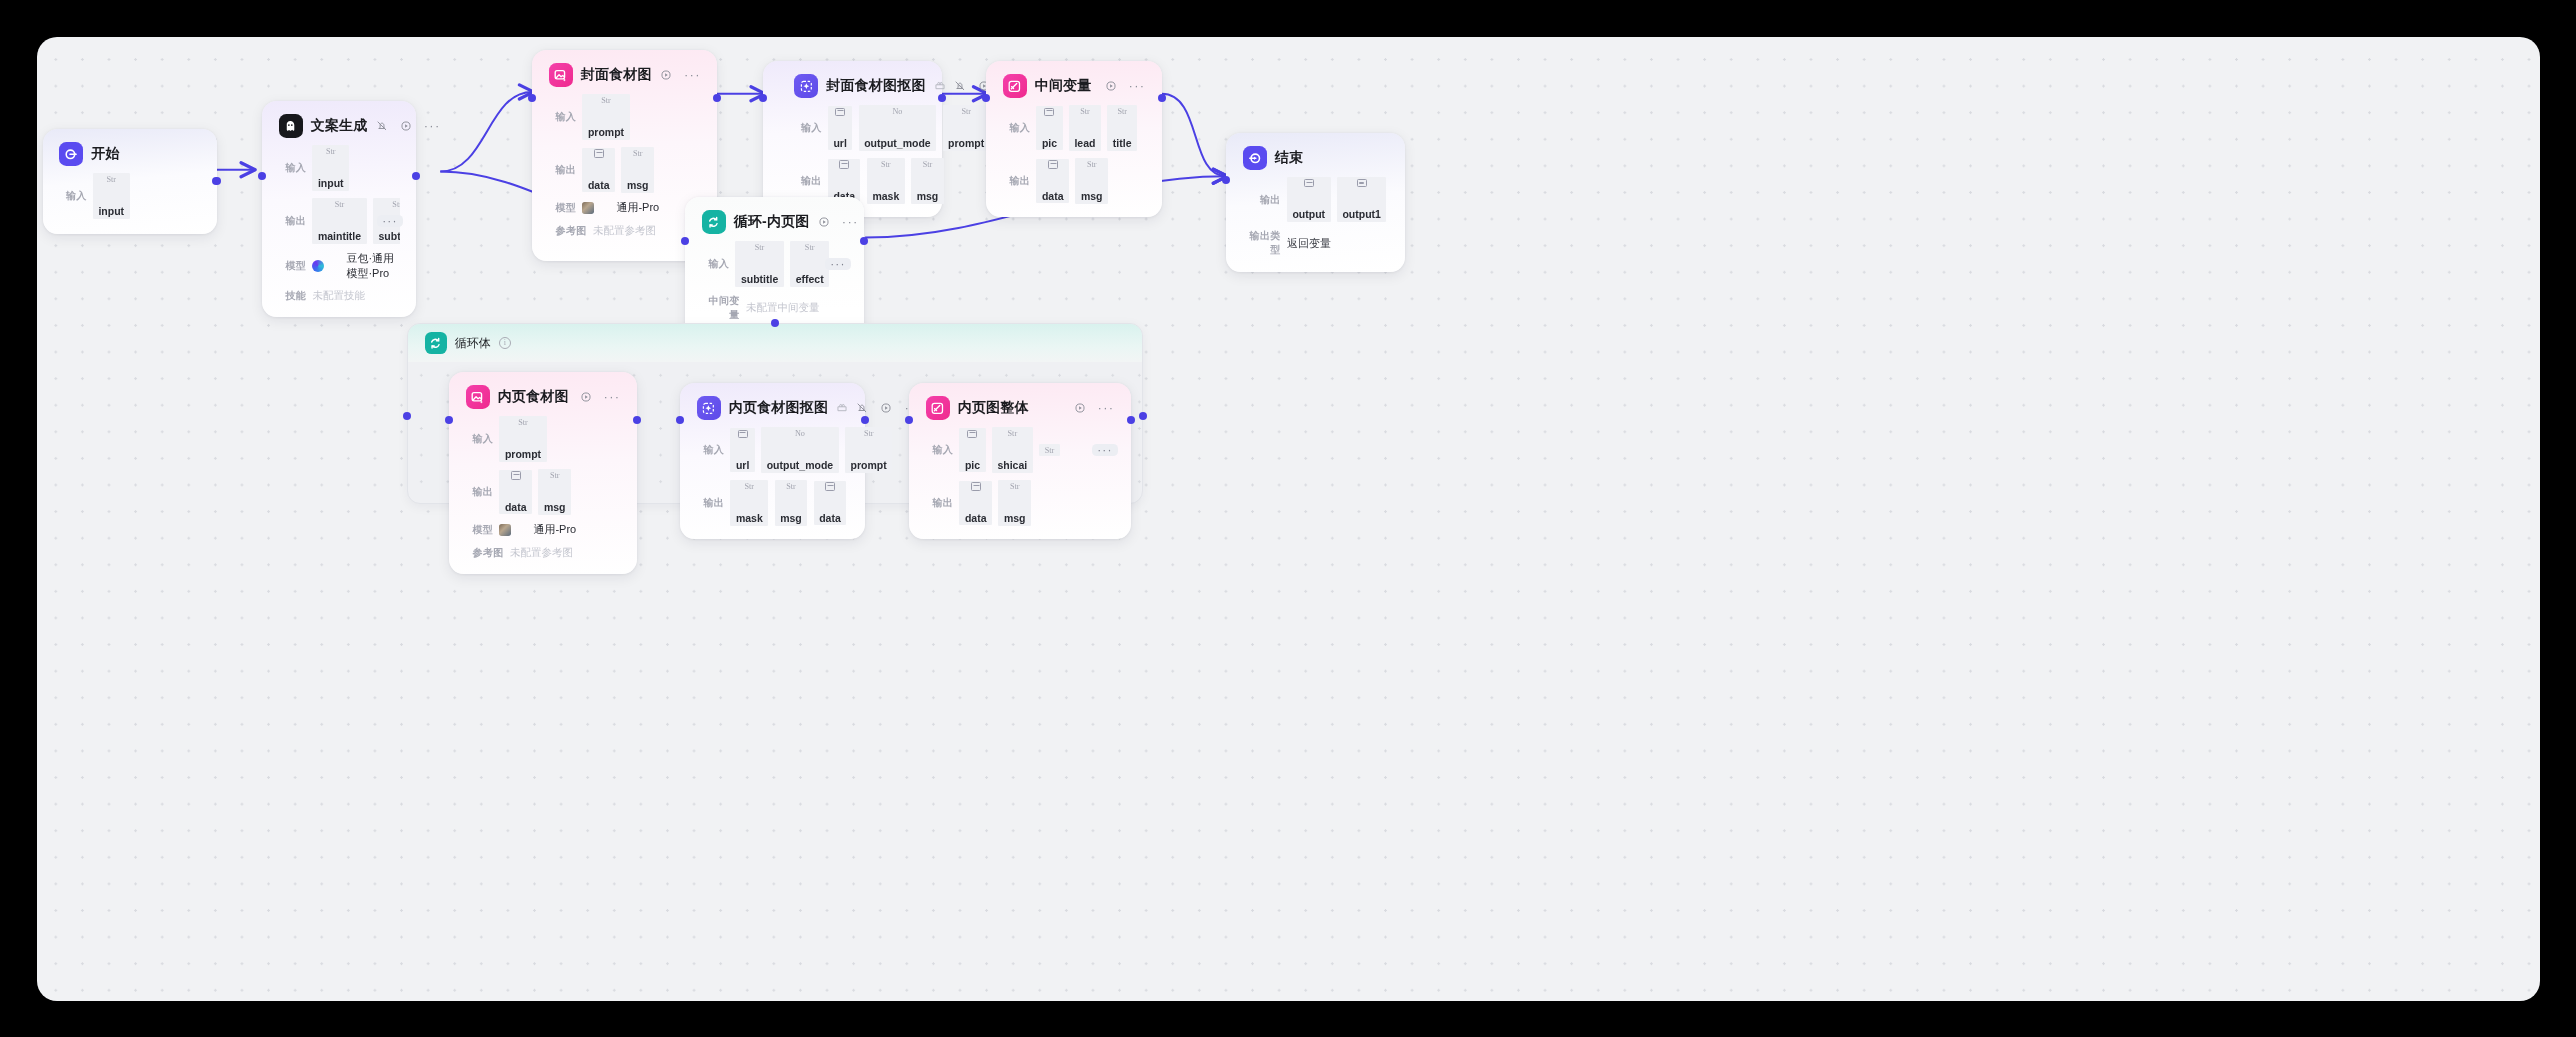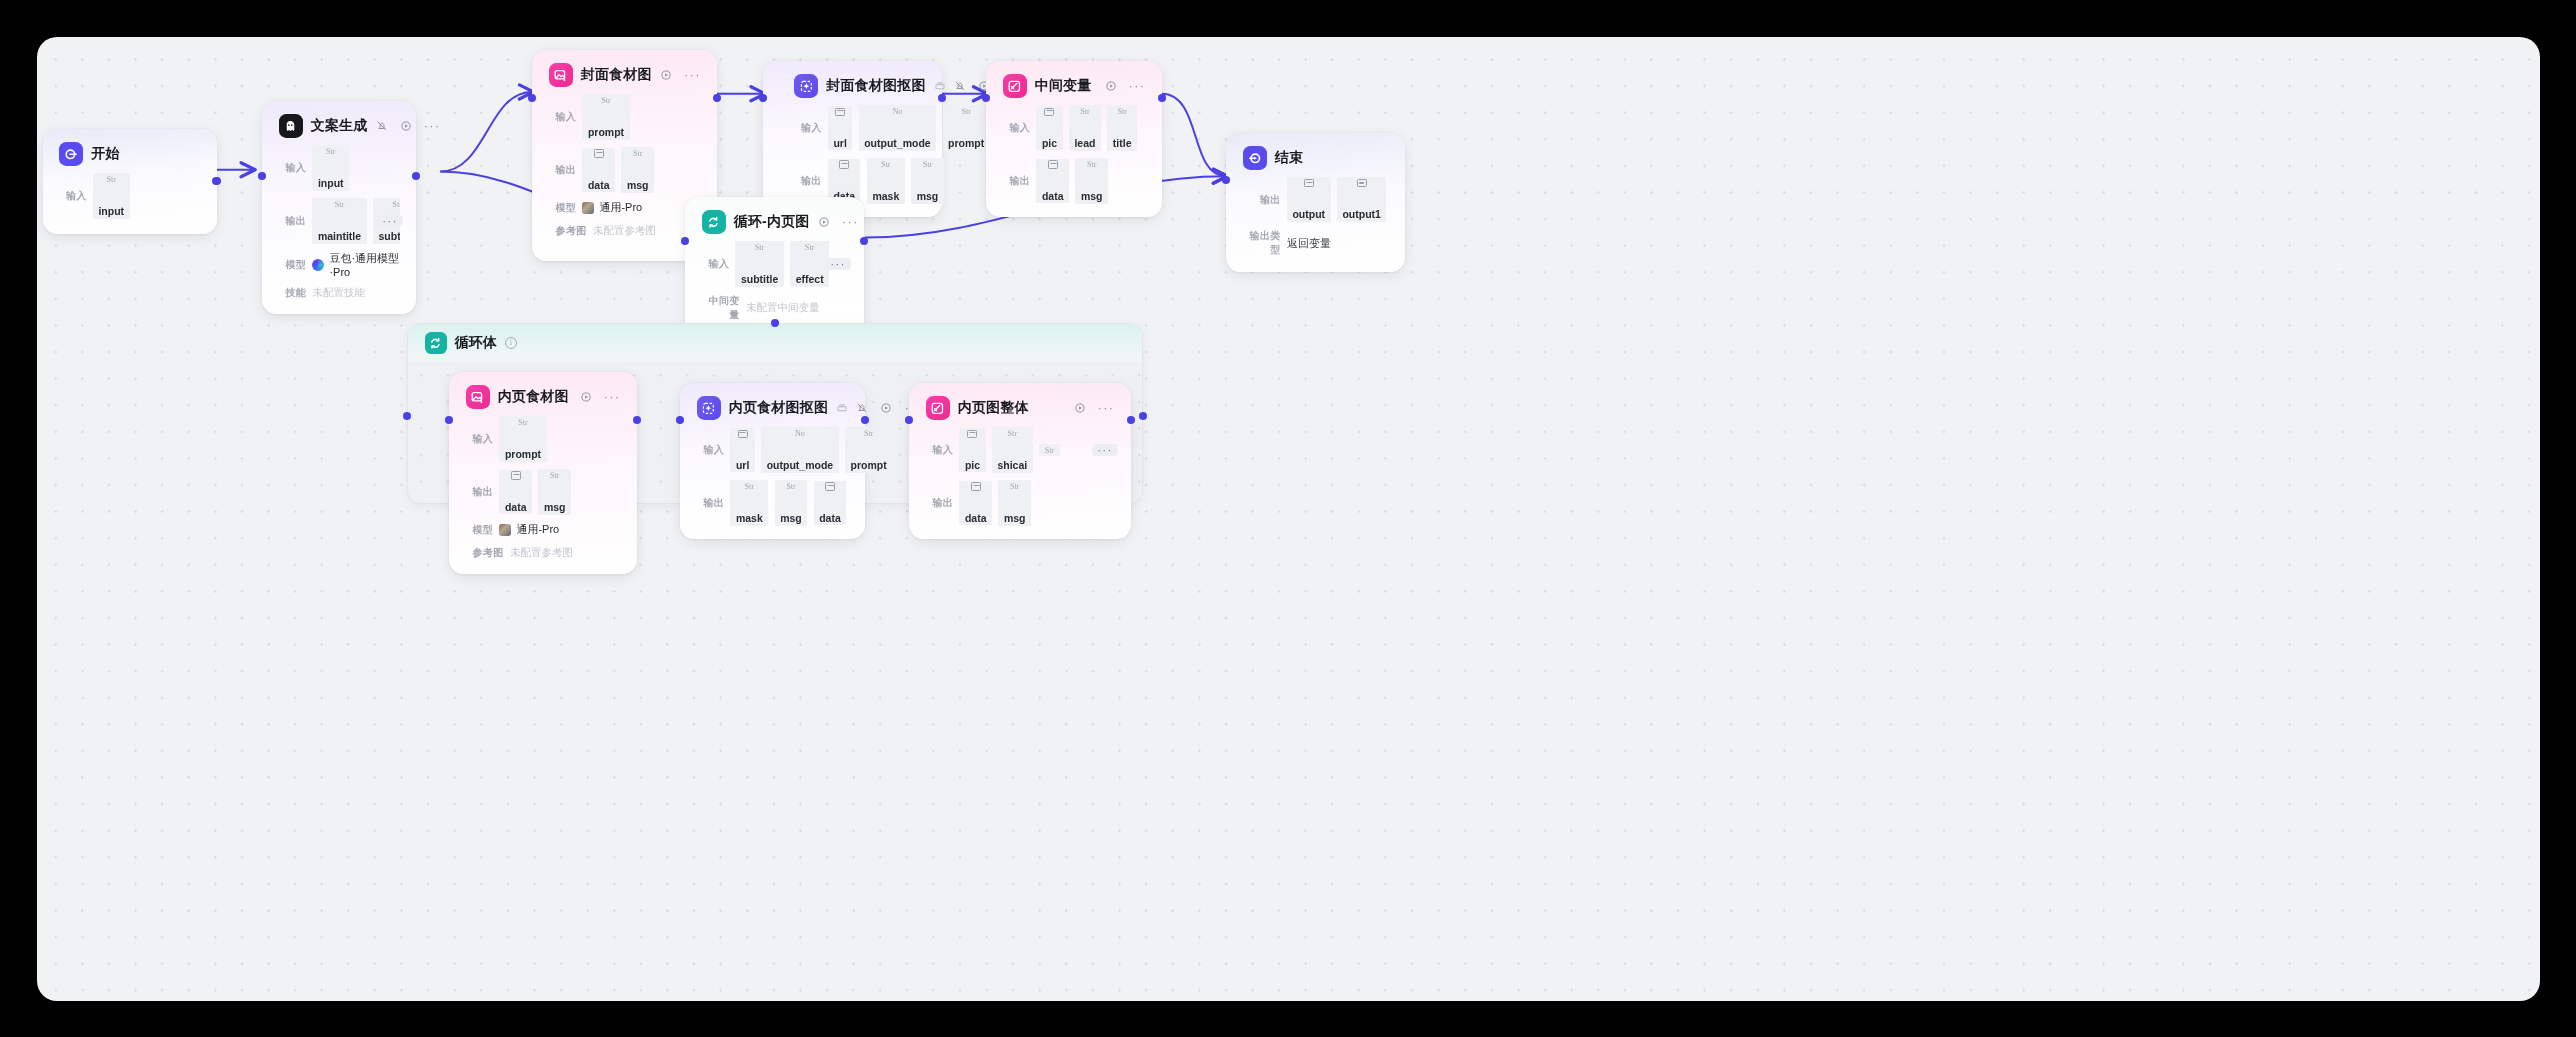--- a/index.html
+++ b/index.html
@@ -63,21 +63,21 @@
     font-size: 10.5px; font-weight: 700; color: #2a2c33; white-space: nowrap; flex-direction: column;
   }
   .chip .ty { font-size: 8.2px; font-weight: 400; color: #a2a4af; font-family: "Liberation Serif", serif; }
   .chip .tyimg { width: 10px; height: 8.2px; border: 0.9px solid #9a9cab; border-radius: 1.4px; position: relative; flex:none;}
   .chip .tyimg::after { content:""; position:absolute; left:0.9px; bottom:0.9px; width:5.5px; height:2.7px;
      border-top: 1.8px solid #9a9cab; transform: skewX(-20deg); }
   .chip .tyarr { width: 10px; height: 8.2px; border: 0.9px solid #9a9cab; border-radius: 1.4px; flex:none; position:relative;}
   .chip .tyarr::after{ content:""; position:absolute; inset:1.8px; border:0.9px solid #9a9cab; border-radius:0.9px;}
   .plain { font-size: 10.5px; color: #c3c5ce; }
   .plain.dark { color: #3a3c44; font-size: 11px; }
-  .modelrow { display:flex; align-items:center; gap:5px; }
+  .modelrow { display:flex; align-items:center; gap:22px; }
   .mdl-ico { width: 12px; height: 12px; border-radius: 50%; flex:none;
     background: conic-gradient(from 210deg,#3a6df0,#6a38f0,#2fc0d8,#3a6df0); }
   .mdl-ico.sq { border-radius: 2.7px; background: linear-gradient(135deg,#7c6a58,#b9a68e 40%,#5b6b7d); }
   .mdl-txt { font-size: 11px; color: #2a2c33; }
   .ovf { display:inline-flex; align-items:center; justify-content:center;
      background:#eceef3; border-radius:4.6px; padding: 1.8px 5.5px; color:#7e818d; font-size:12px; line-height:8.2px; letter-spacing:1.1px;}
 
   
   .port { position: absolute; width: 8.2px; height: 8.2px; border-radius: 50%; background: #4b40e4; }
 
@@ -92,21 +92,21 @@
   }
   #loop-body .lb-head {
     height: 38px; display: flex; align-items: center; gap: 8.2px; padding: 0 16.5px;
     background: linear-gradient(180deg,#d9f2ee 0%, #eaf6f4 60%, #f2f5f5 100%);
   }
   #loop-body .lb-canvas {
     position:absolute; left:0; right:0; top:38px; bottom:0;
     background-image: radial-gradient(#d9dbe0 1.2px, transparent 1.3px);
     background-size: 26.6px 26.6px;
   }
-  .lb-title { font-size: 14px; font-weight: 700; color: #1b1c20; }
+  .lb-title { font-size: 12px; font-weight: 400; color: #1b1c20; }
   .lb-info { width: 12px; height: 12px; border-radius: 50%; border: 1.2px solid #a9abb4; color:#a9abb4;
      font-size: 8.2px; line-height: 10px; text-align: center; font-family: "Liberation Serif", serif; }
 </style>
 </head>
 <body>
 
 <div id="canvas-root">
 
   <svg id="edges" viewBox="0 0 2733 1053">
     <defs>

